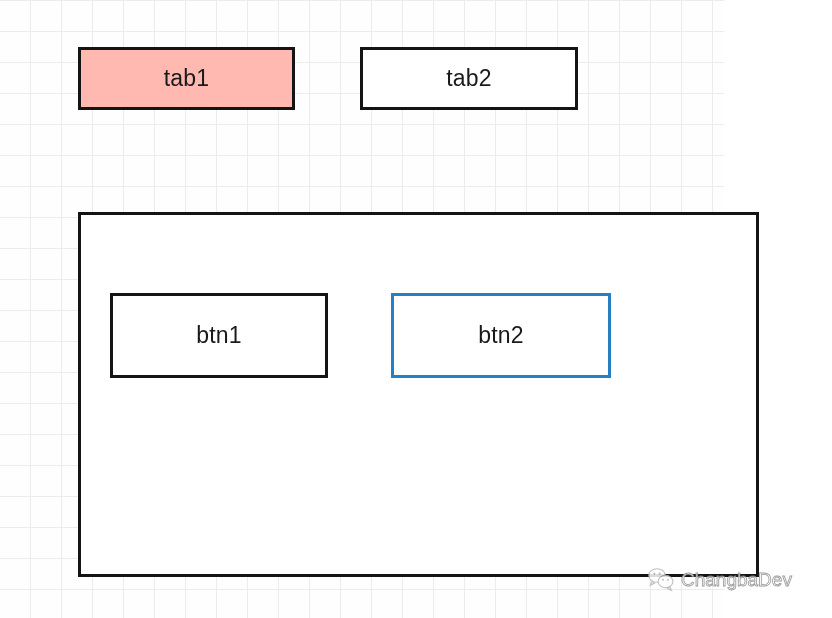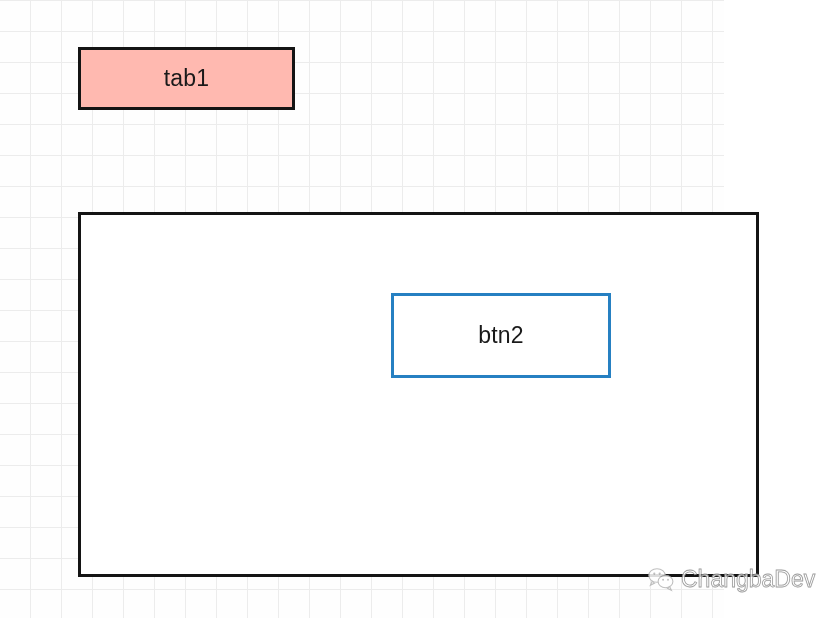--- a/index.html
+++ b/index.html
@@ -96,21 +96,21 @@
     position: absolute;
     left: 646px;
     top: 566px;
     display: flex;
     align-items: center;
     gap: 5px;
     opacity: 0.85;
     pointer-events: none;
   }
   #watermark .wm-text {
-    font-size: 23px;
+    font-size: 19px;
     color: #ffffff;
     -webkit-text-stroke: 0.8px #8d8d8d;
     text-shadow: 0 0 1px rgba(120,120,120,0.55);
     line-height: 1;
     white-space: nowrap;
   }
   #watermark .wm-icon {
     display: block;
     width: 30px;
     height: 26px;
@@ -118,23 +118,29 @@
 </style>
 </head>
 <body>
 
 <div id="diagram-canvas">
 
   <div class="shape tab-box" id="tab-1">
     <span class="shape-label">tab1</span>
   </div>
 
+  <div class="shape tab-box" id="tab-2">
+    <span class="shape-label">tab2</span>
+  </div>
 
   <div id="main-panel"></div>
 
+  <div class="shape btn-box" id="btn-1">
+    <span class="shape-label">btn1</span>
+  </div>
 
   <div class="shape btn-box" id="btn-2">
     <span class="shape-label">btn2</span>
   </div>
 
   <div id="watermark">
     <span class="wm-icon">
       <svg viewBox="0 0 30 26" width="30" height="26" aria-hidden="true">
         <g fill="none" stroke="#b4b4b4" stroke-width="1.1">
           <ellipse cx="11" cy="9.5" rx="8.2" ry="6.8" fill="#ffffff"></ellipse>

